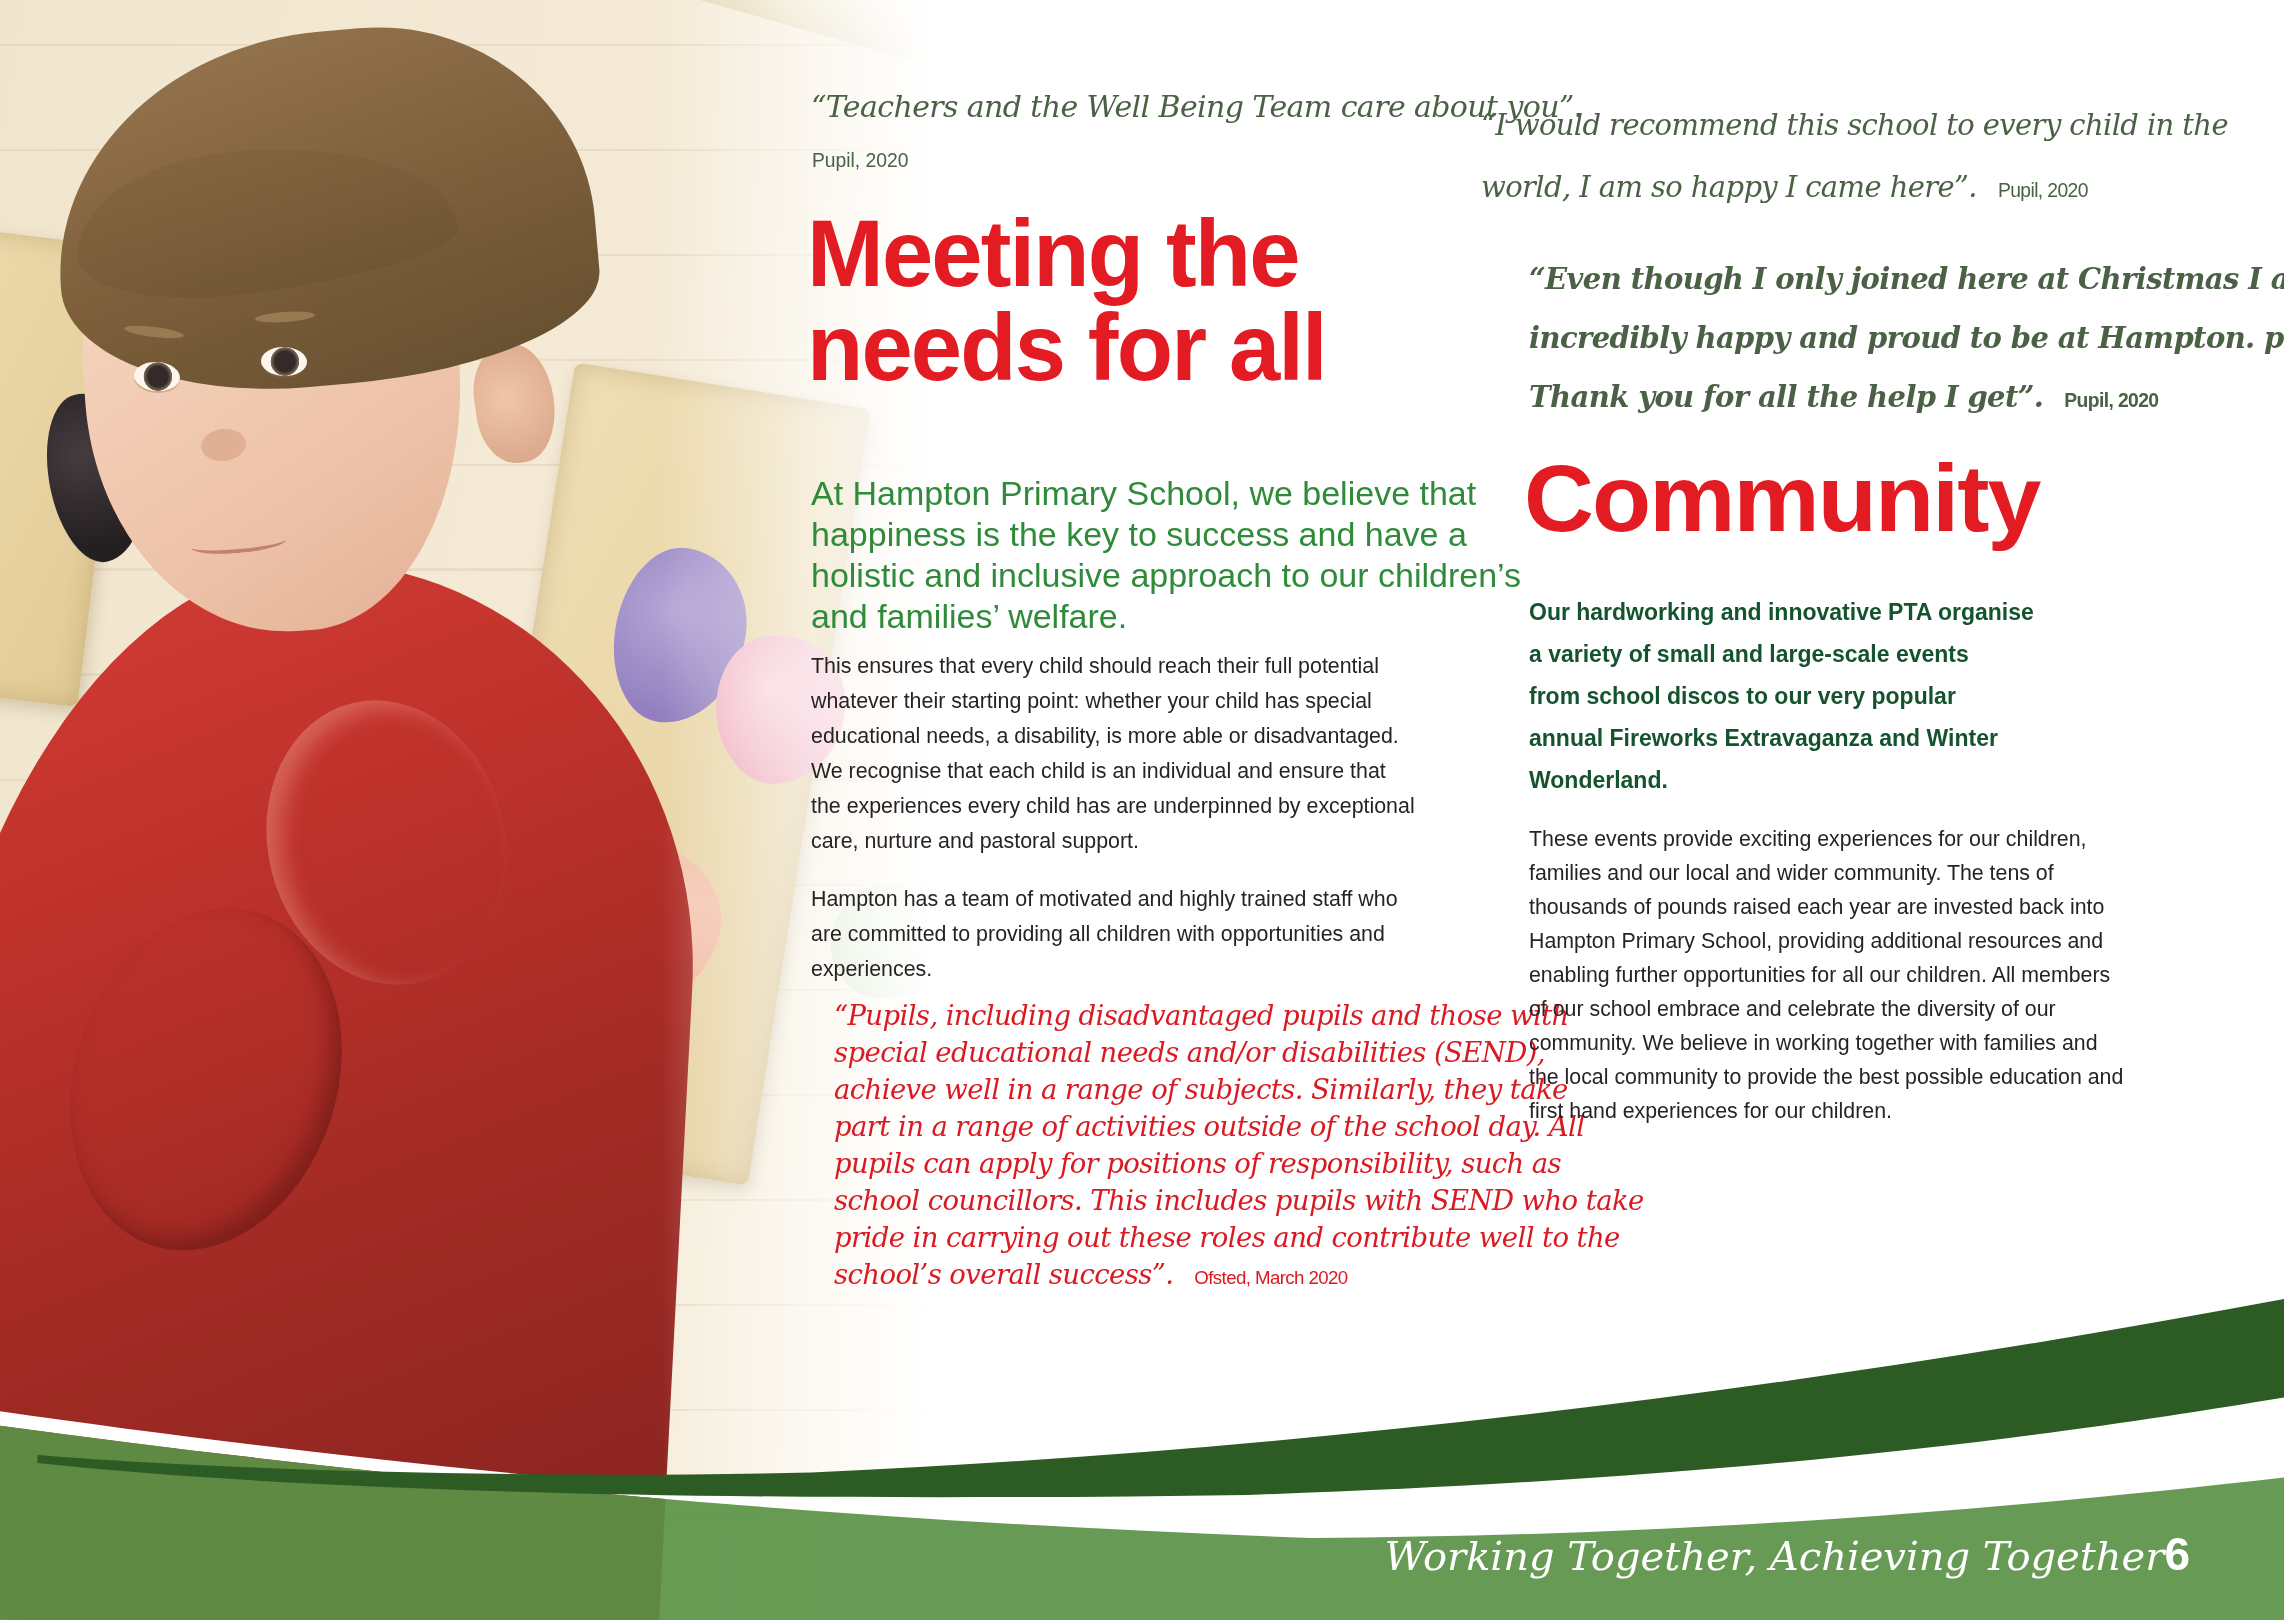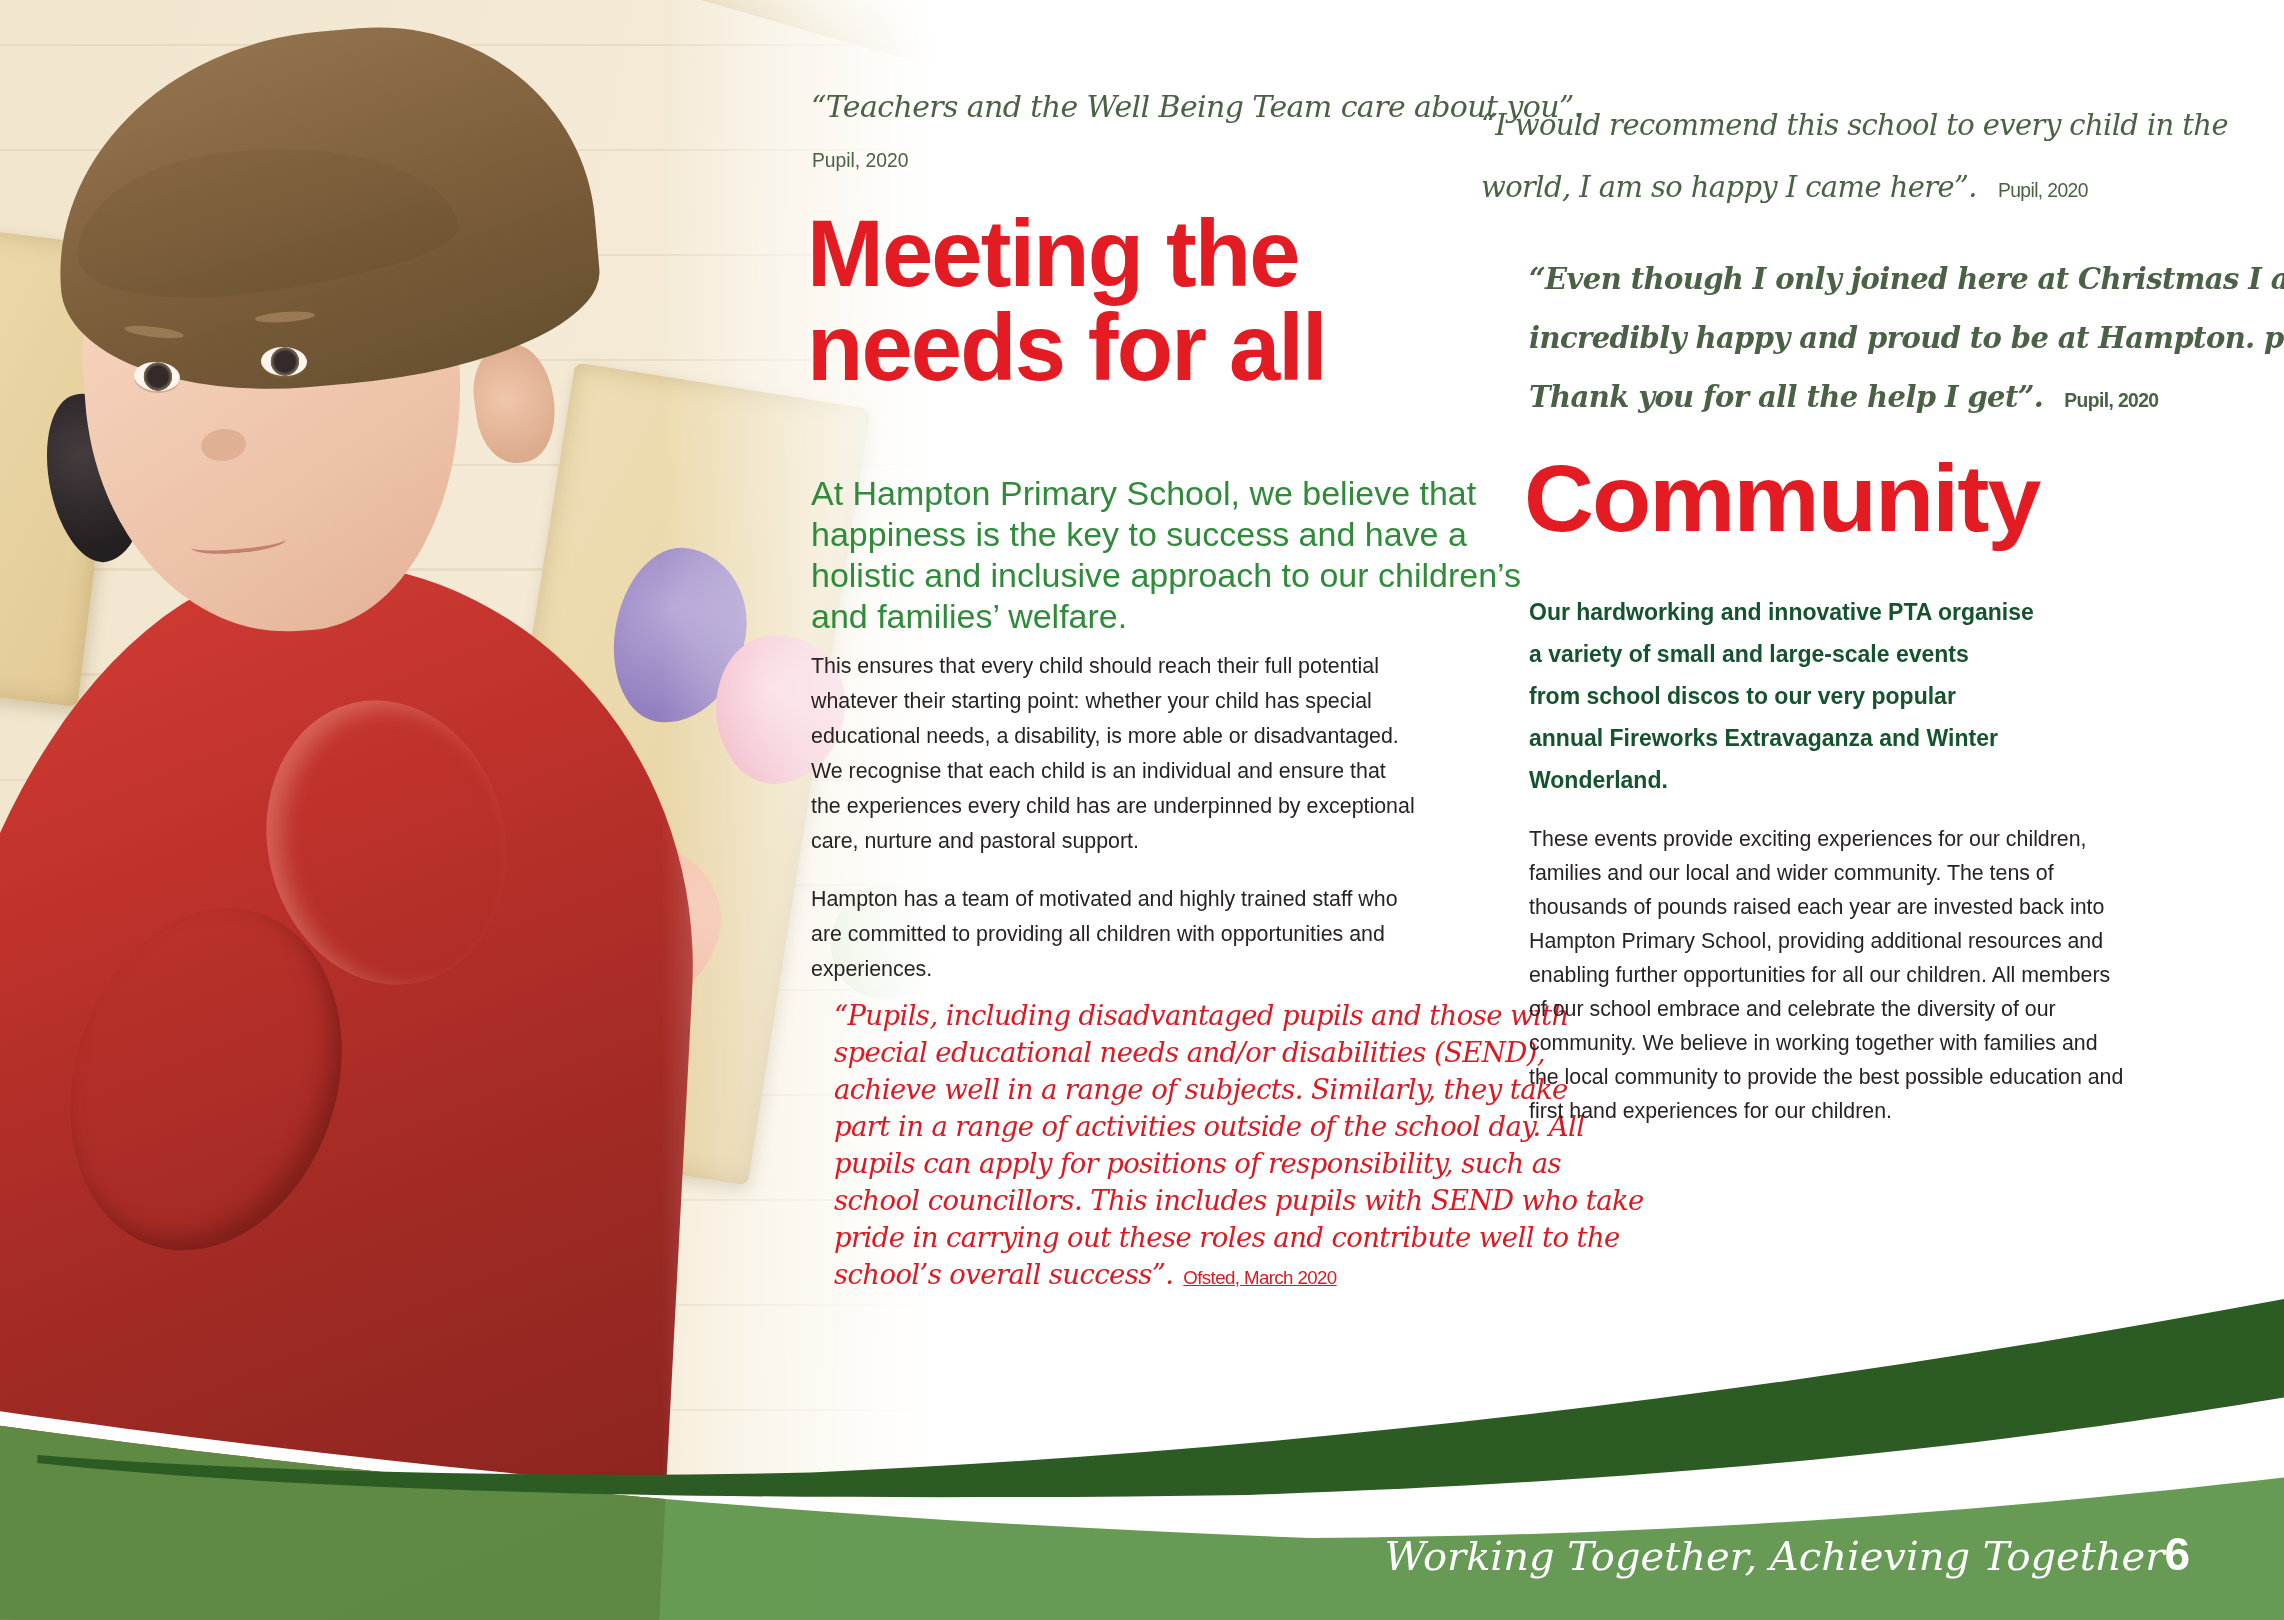--- a/index.html
+++ b/index.html
@@ -91,21 +91,21 @@
   .attr { font-family:"Liberation Sans", sans-serif; font-style:normal; font-size:19.3px; }
 
   .m-quote1 { left:811px; top:89px; font-size:30px; color:#4a6145; letter-spacing:-0.6px; }
   .m-quote1-attr { left:812px; top:150px; font-size:19.3px; color:#4a6145; }
   .m-heading { left:807px; top:206px; font-size:95px; line-height:94px; font-weight:bold;
                color:#e31b22; letter-spacing:-1.9px; white-space:pre-line; transform:scaleX(.97); }
   .m-intro { left:811px; top:473px; font-size:34px; line-height:41px; font-weight:normal; color:#2f8b3a; }
   .m-body1 { left:811px; top:648px; font-size:22.5px; line-height:35px; color:#272223; transform:scaleX(.95); }
   .m-body2 { left:811px; top:881px; font-size:22.5px; line-height:35px; color:#272223; transform:scaleX(.95); }
   .m-ofsted { left:834px; top:997px; font-size:27.5px; line-height:37px; color:#da1a22; letter-spacing:-0.6px; }
-  .m-ofsted .attr { color:#da1a22; margin-left:10px; font-size:18.7px;text-decoration:underline; }
+  .m-ofsted .attr { color:#da1a22; margin-left:21px; font-size:18.7px; }
 
   .r-quote1 { left:1481px; top:94px; font-size:29px; line-height:62px; color:#4a6145; letter-spacing:-0.6px; }
   .r-quote2 { left:1529px; top:250px; font-size:29px; line-height:59px; color:#4a6145; letter-spacing:-0.6px;font-weight:bold; }
   .r-heading { left:1524px; top:444px; font-size:95px; font-weight:bold; color:#e31b22;
                letter-spacing:-1.9px; transform:scaleX(1.02); }
   .r-intro { left:1529px; top:591px; font-size:23px; line-height:42px; font-weight:bold; color:#14532d; }
   .r-body { left:1529px; top:822px; font-size:22px; line-height:34px; color:#272223; transform:scaleX(.97); }
   .r-quote3 { left:1529px; top:1159px; font-size:29px; color:#4a6145; letter-spacing:-0.6px; }
   .r-quote4 { left:1529px; top:1256px; font-size:29px; color:#4a6145; letter-spacing:-0.6px; }
   .q-attr { margin-left:21px; color:#4a6145; }

